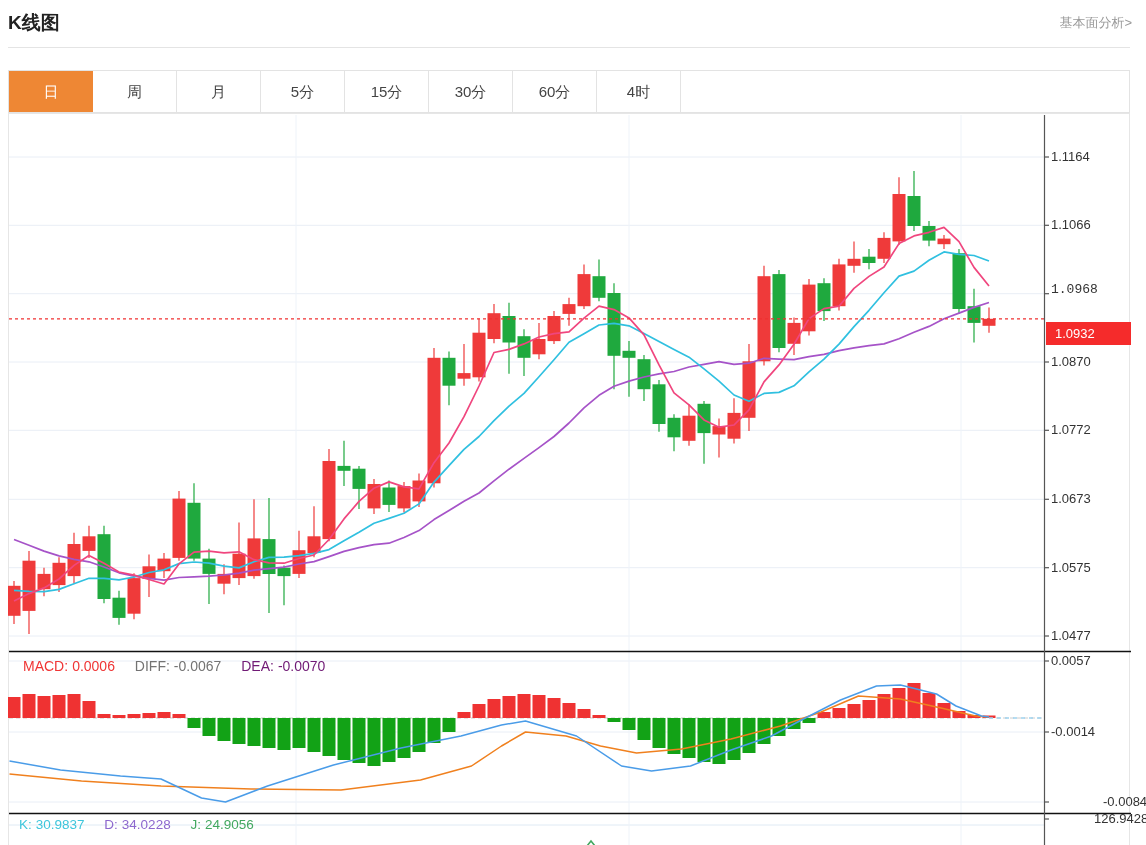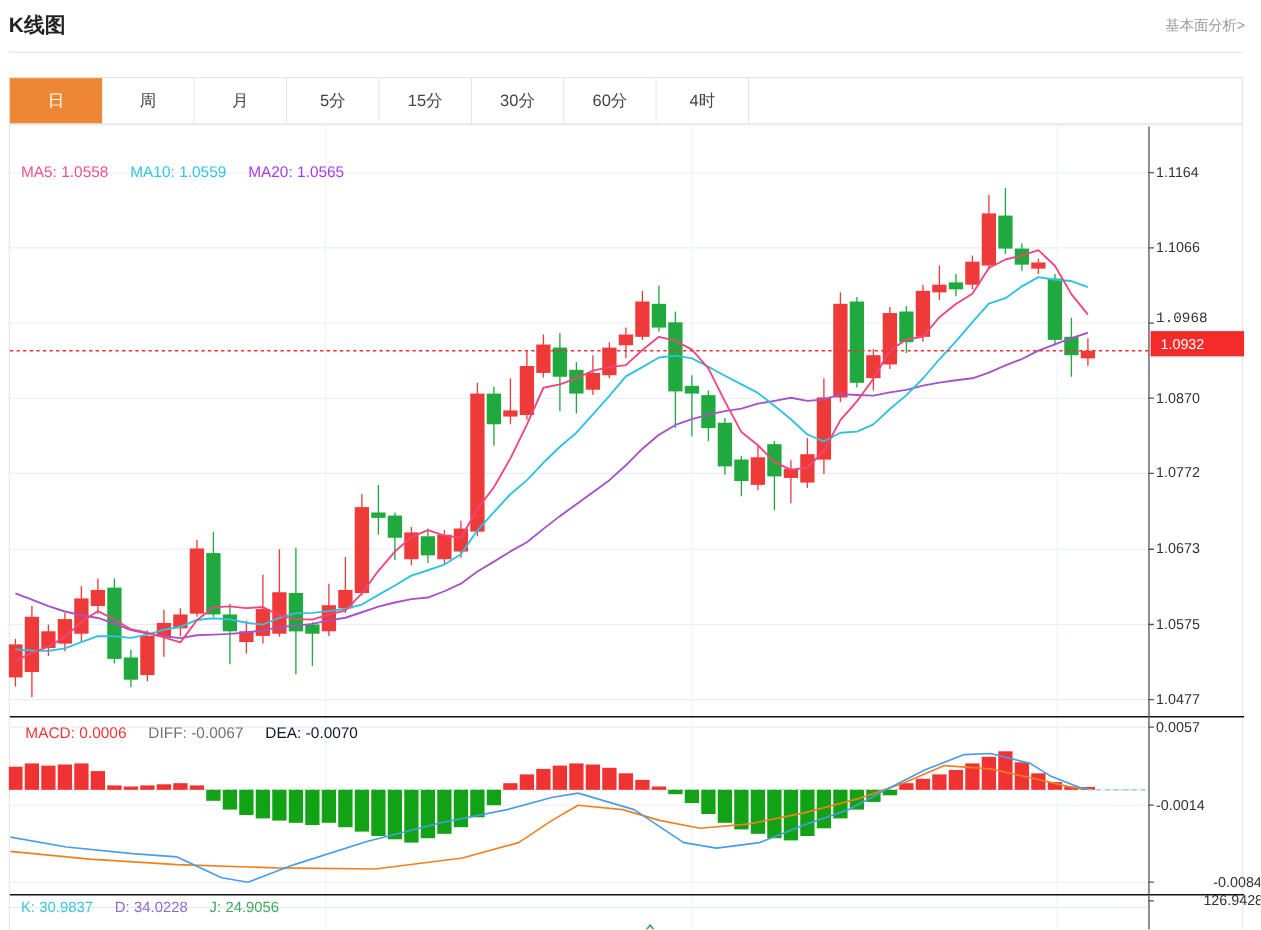--- a/index.html
+++ b/index.html
@@ -24,31 +24,31 @@
   .legend { position:absolute; font-size:14px; white-space:nowrap; pointer-events:none; }
   .legend span { margin-right:4px; }
   .legend .gap { margin-right:16px; }
   .lbl { color:#333; }
   .val-red { color:#f23535; }
   .ma5 { color:#f0508c; }
   .ma10 { color:#2ec7e0; }
   .ma20 { color:#a63ce8; }
   .macd-v { color:#ef3535; }
   .diff-v { color:#737373; }
-  .dea-v { color:#0f172a; }
+  .dea-v { color:#701a75; }
   .k-v { color:#3ec6dc; }
   .d-v { color:#8d68ce; }
   .j-v { color:#43a860; }
   .legend-ohlc { left:10px; top:12px; }
   .legend-ma { left:10px; top:34px; }
   .legend-macd { left:14px; top:544px; }
   .legend-kdj { left:10px; top:703px; font-size:13.5px; }
 
   .ylabel { position:absolute; font-size:13px; color:#333; pointer-events:none; }
-  .price-badge { position:absolute; left:1037px; top:187px; width:85px; height:23px;
+  .price-badge { position:absolute; left:1037px; top:208px; width:85px; height:23px;
                  background:#f52b2b; color:#fff; font-size:13px; line-height:23px;
                  padding-left:9px; }
 </style>
 </head>
 <body>
 
 <div class="page">
 
   <div class="page-title">K线图</div>
   <a class="fund-link">基本面分析&gt;</a>
@@ -300,25 +300,20 @@
         <line x1="1043" y1="498.3" x2="1048" y2="498.3" stroke="#555" stroke-width="1.2"></line>
         <line x1="1043" y1="566.7" x2="1048" y2="566.7" stroke="#555" stroke-width="1.2"></line>
         <line x1="1043" y1="635.0" x2="1048" y2="635.0" stroke="#555" stroke-width="1.2"></line>
         <line x1="1043" y1="660.0" x2="1048" y2="660.0" stroke="#555" stroke-width="1.2"></line>
         <line x1="1043" y1="731.0" x2="1048" y2="731.0" stroke="#555" stroke-width="1.2"></line>
         <line x1="1043" y1="801.0" x2="1048" y2="801.0" stroke="#555" stroke-width="1.2"></line>
         <line x1="1043" y1="818.0" x2="1048" y2="818.0" stroke="#555" stroke-width="1.2"></line>
       </svg>
 
 
-    <div class="legend legend-ma">
-      <span class="ma5">MA5:</span><span class="ma5 gap">1.0558</span>
-      <span class="ma10">MA10:</span><span class="ma10 gap">1.0559</span>
-      <span class="ma20">MA20:</span><span class="ma20">1.0565</span>
-    </div>
 
     <div class="legend legend-macd">
       <span class="macd-v">MACD:</span><span class="macd-v gap">0.0006</span>
       <span class="diff-v">DIFF:</span><span class="diff-v gap">-0.0067</span>
       <span class="dea-v">DEA:</span><span class="dea-v">-0.0070</span>
     </div>
 
     <div class="legend legend-kdj">
       <span class="k-v">K:</span><span class="k-v gap">30.9837</span>
       <span class="d-v">D:</span><span class="d-v gap">34.0228</span>

